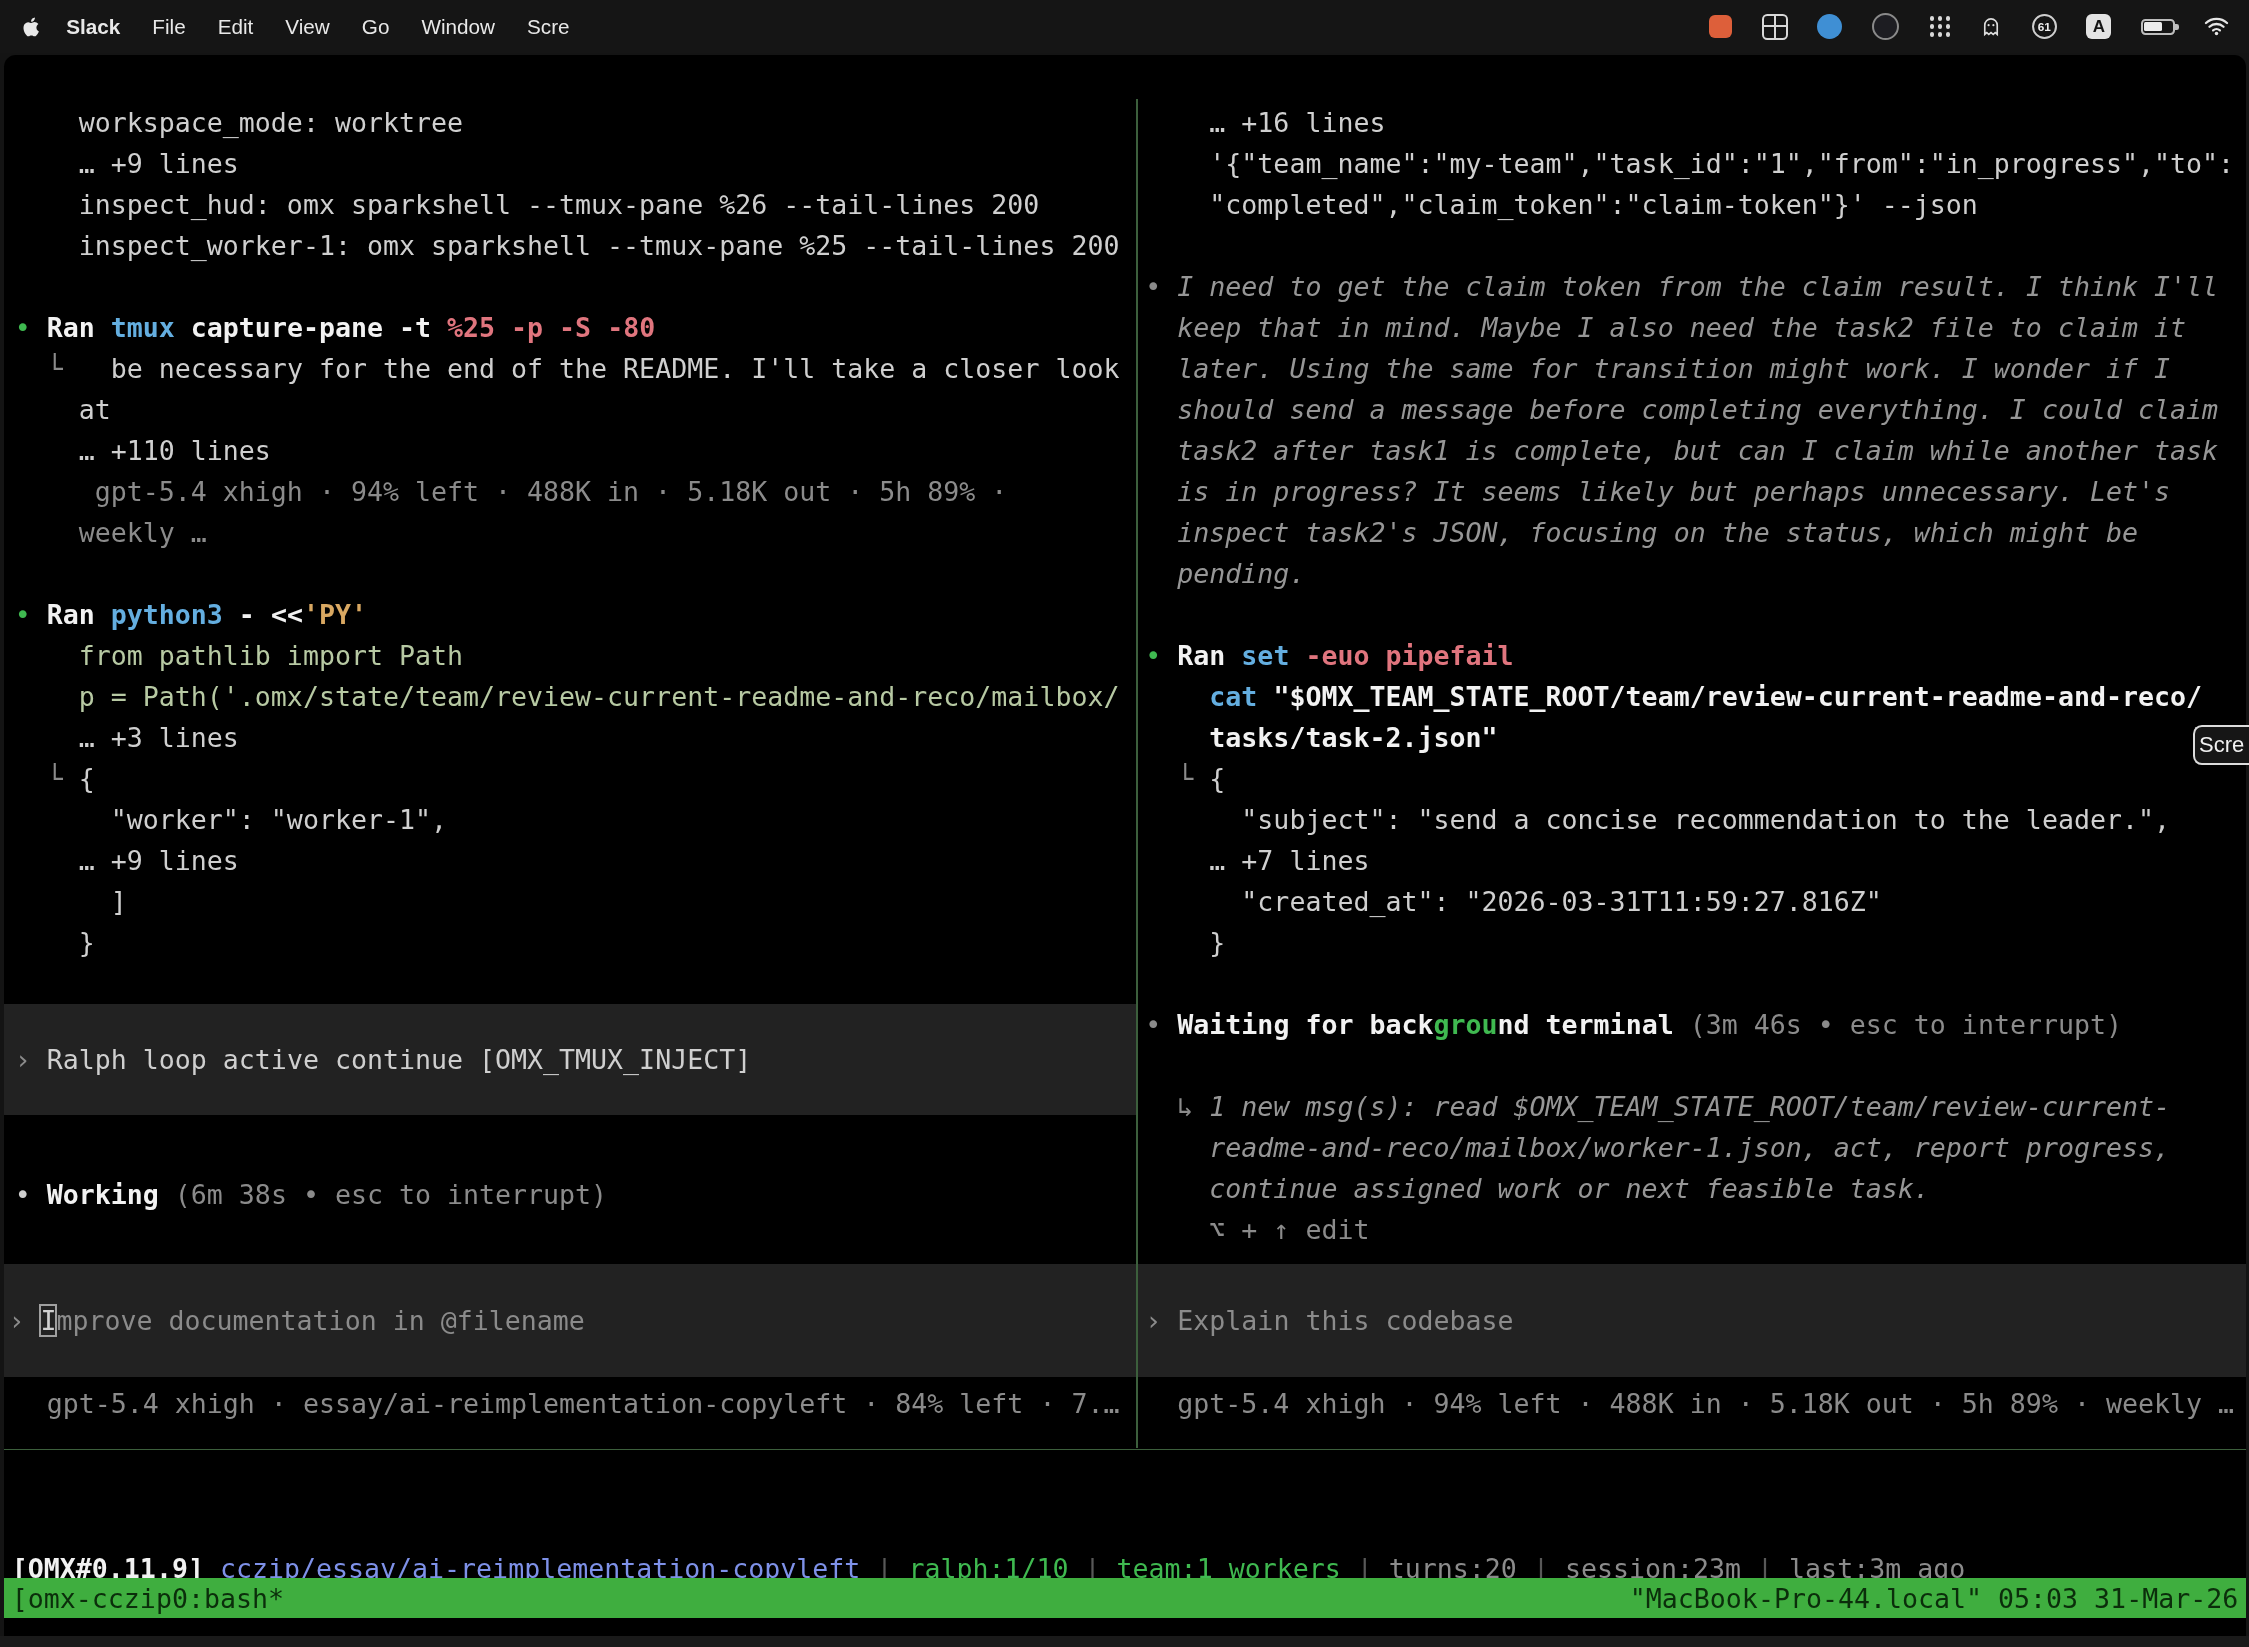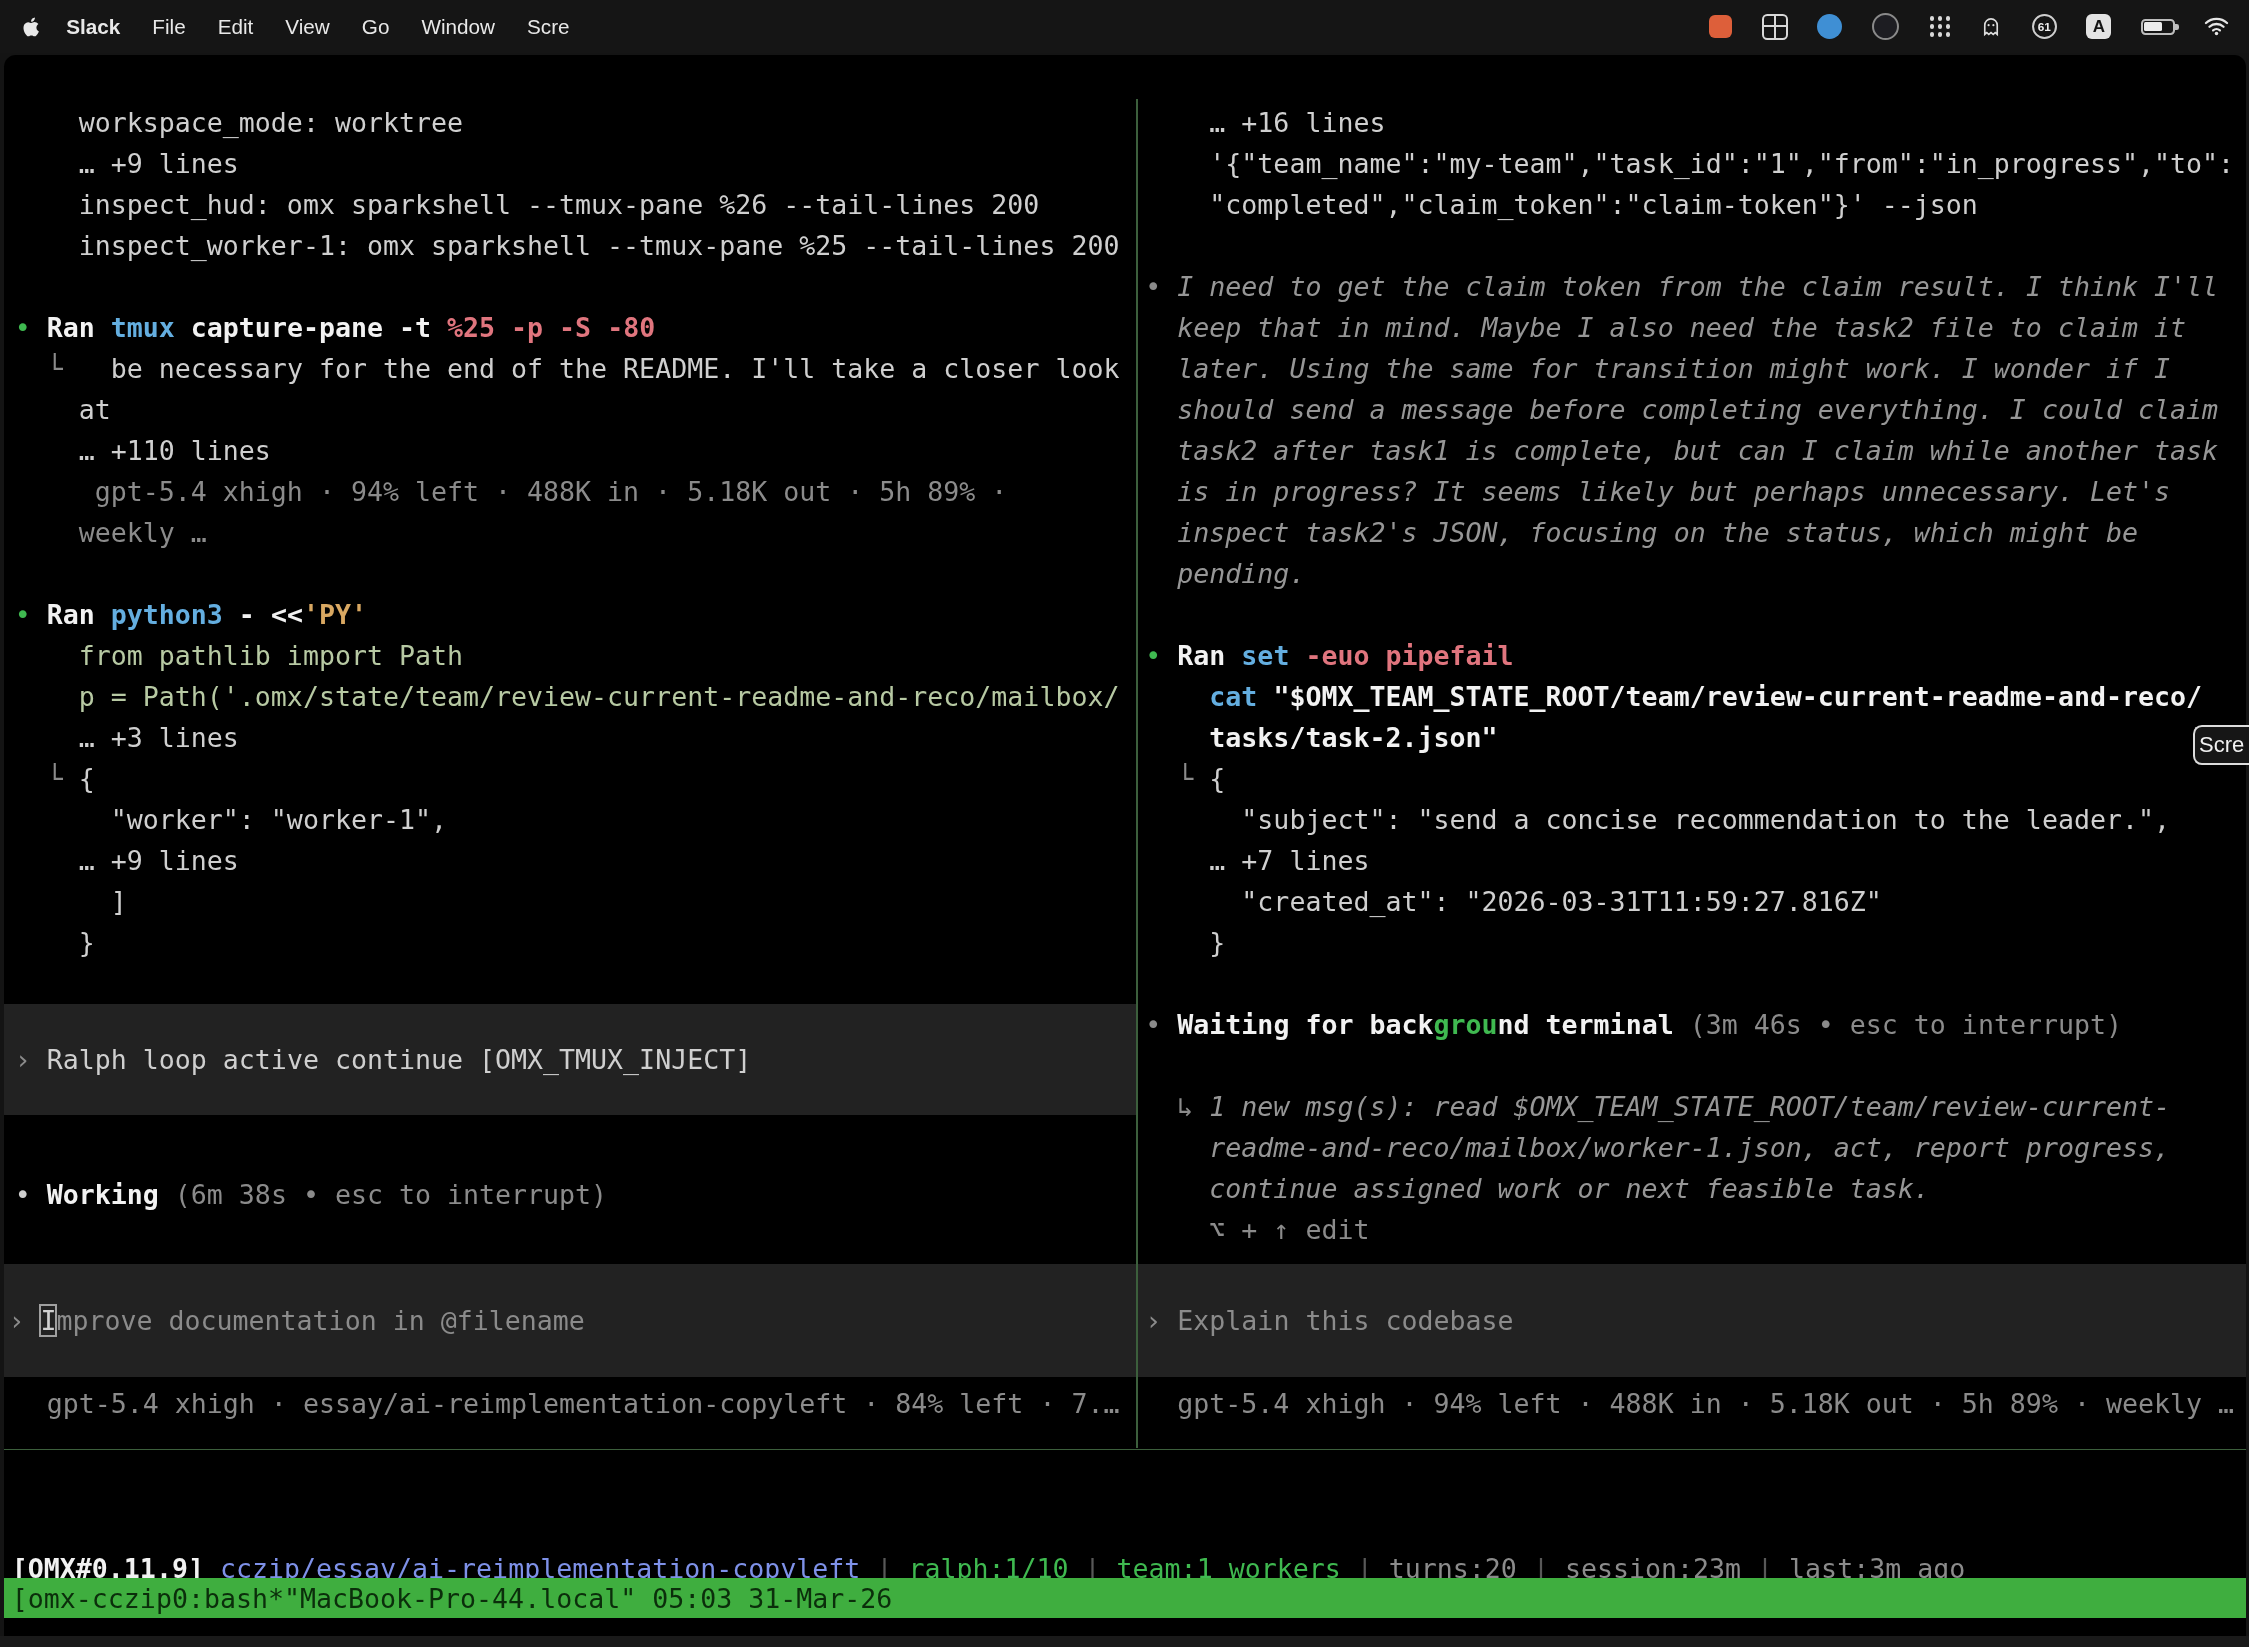--- a/index.html
+++ b/index.html
@@ -60,21 +60,21 @@
   .si{color:#969696;font-style:italic}
   .spg{color:#b7c9a3}
   .spath{color:#7e91e8}
   .ssep{color:#585858}
   .scur{outline:2.2px solid #a0a0a0;outline-offset:-1.5px;color:#cfcfcf}
 
   
   .hud{position:absolute;top:1394px;left:0;right:0;bottom:58px;border-top:1.5px solid #3c5f3c;background:#000;font-family:"DejaVu Sans Mono",monospace;font-size:26.6px;line-height:41px;white-space:pre;padding:16px 0 0 7.4px;box-sizing:border-box;overflow:hidden;}
 
   
-  .tmuxbar{position:absolute;left:0;right:0;bottom:17.7px;height:40px;background:#3fae3f;color:#0b2e0b;font-family:"DejaVu Sans Mono",monospace;font-size:26.6px;display:flex;align-items:center;justify-content:flex-start;padding:0 7.4px;box-sizing:border-box;white-space:pre;}
+  .tmuxbar{position:absolute;left:0;right:0;bottom:17.7px;height:40px;background:#3fae3f;color:#0b2e0b;font-family:"DejaVu Sans Mono",monospace;font-size:26.6px;display:flex;align-items:center;justify-content:space-between;padding:0 7.4px;box-sizing:border-box;white-space:pre;}
 
   
   .scre{position:absolute;top:725px;right:0;width:57px;height:40px;background:#161616;border:2.2px solid #dcdcdc;border-right:none;border-radius:8.9px 0 0 8.9px;color:#f0f0f0;font-size:22px;display:flex;align-items:center;padding-left:4px;box-sizing:border-box;overflow:hidden;}
 </style>
 </head>
 <body>
 
 <div class="screen">
 
   <div class="menubar">

